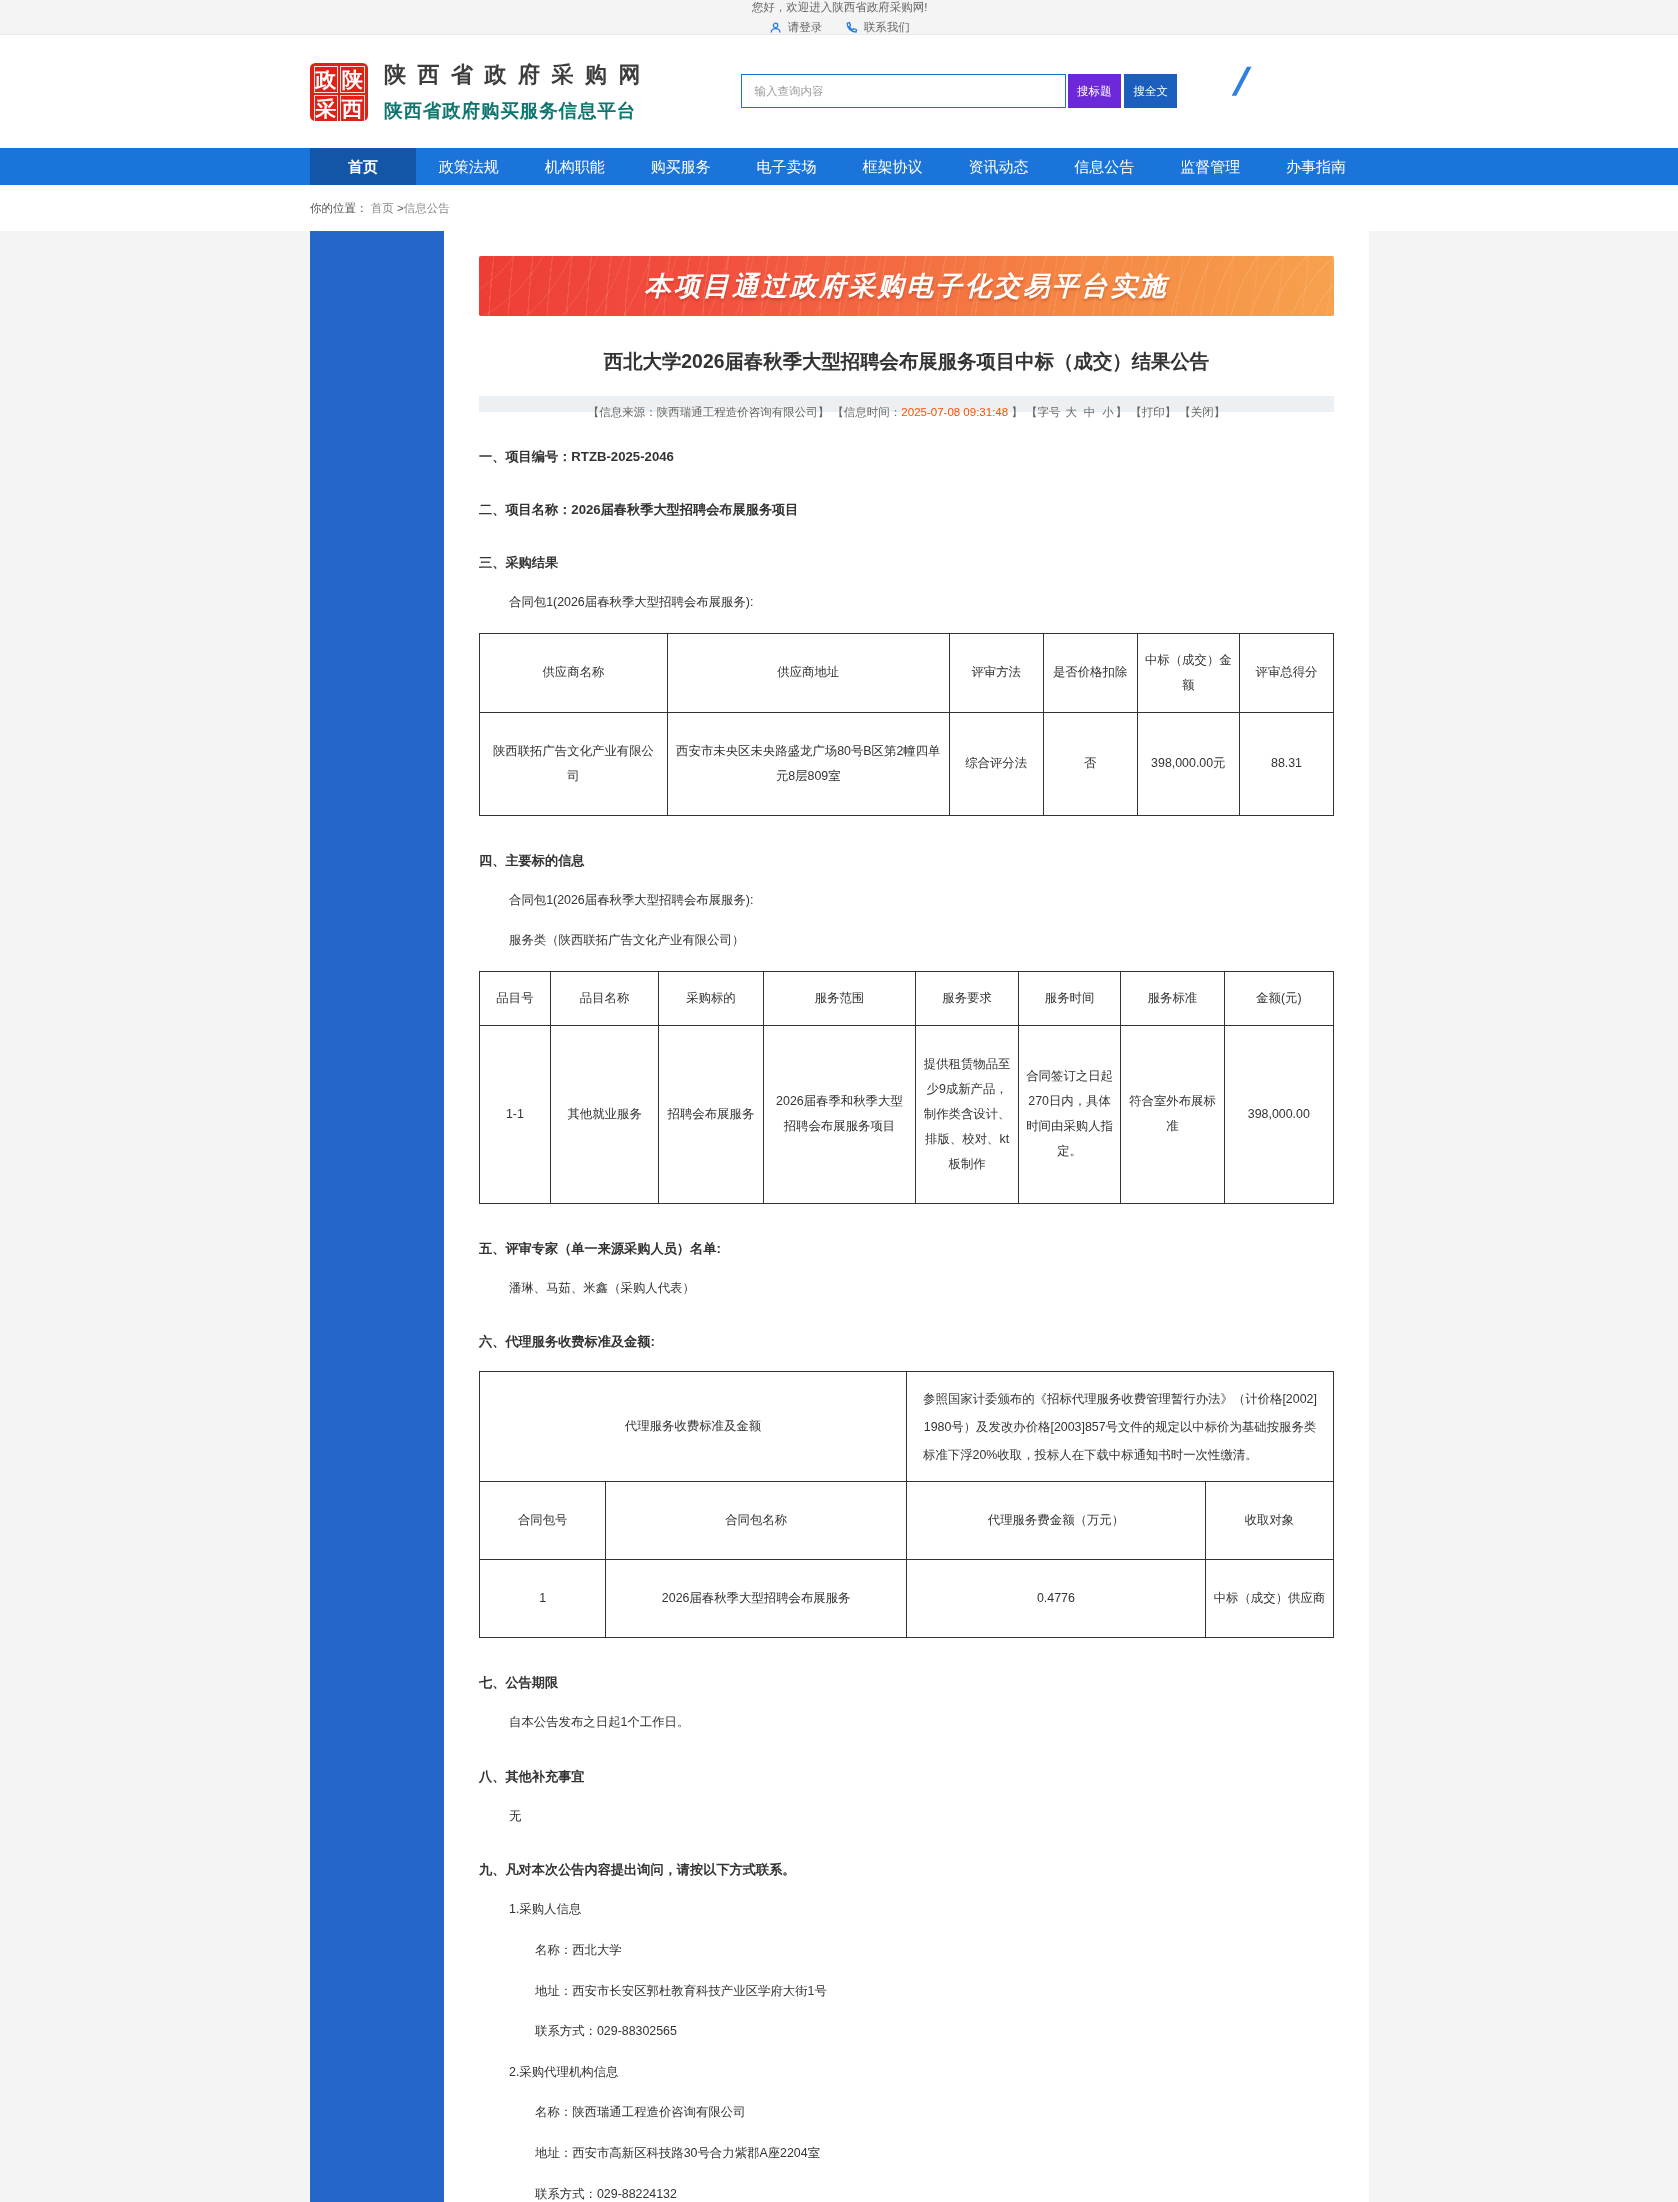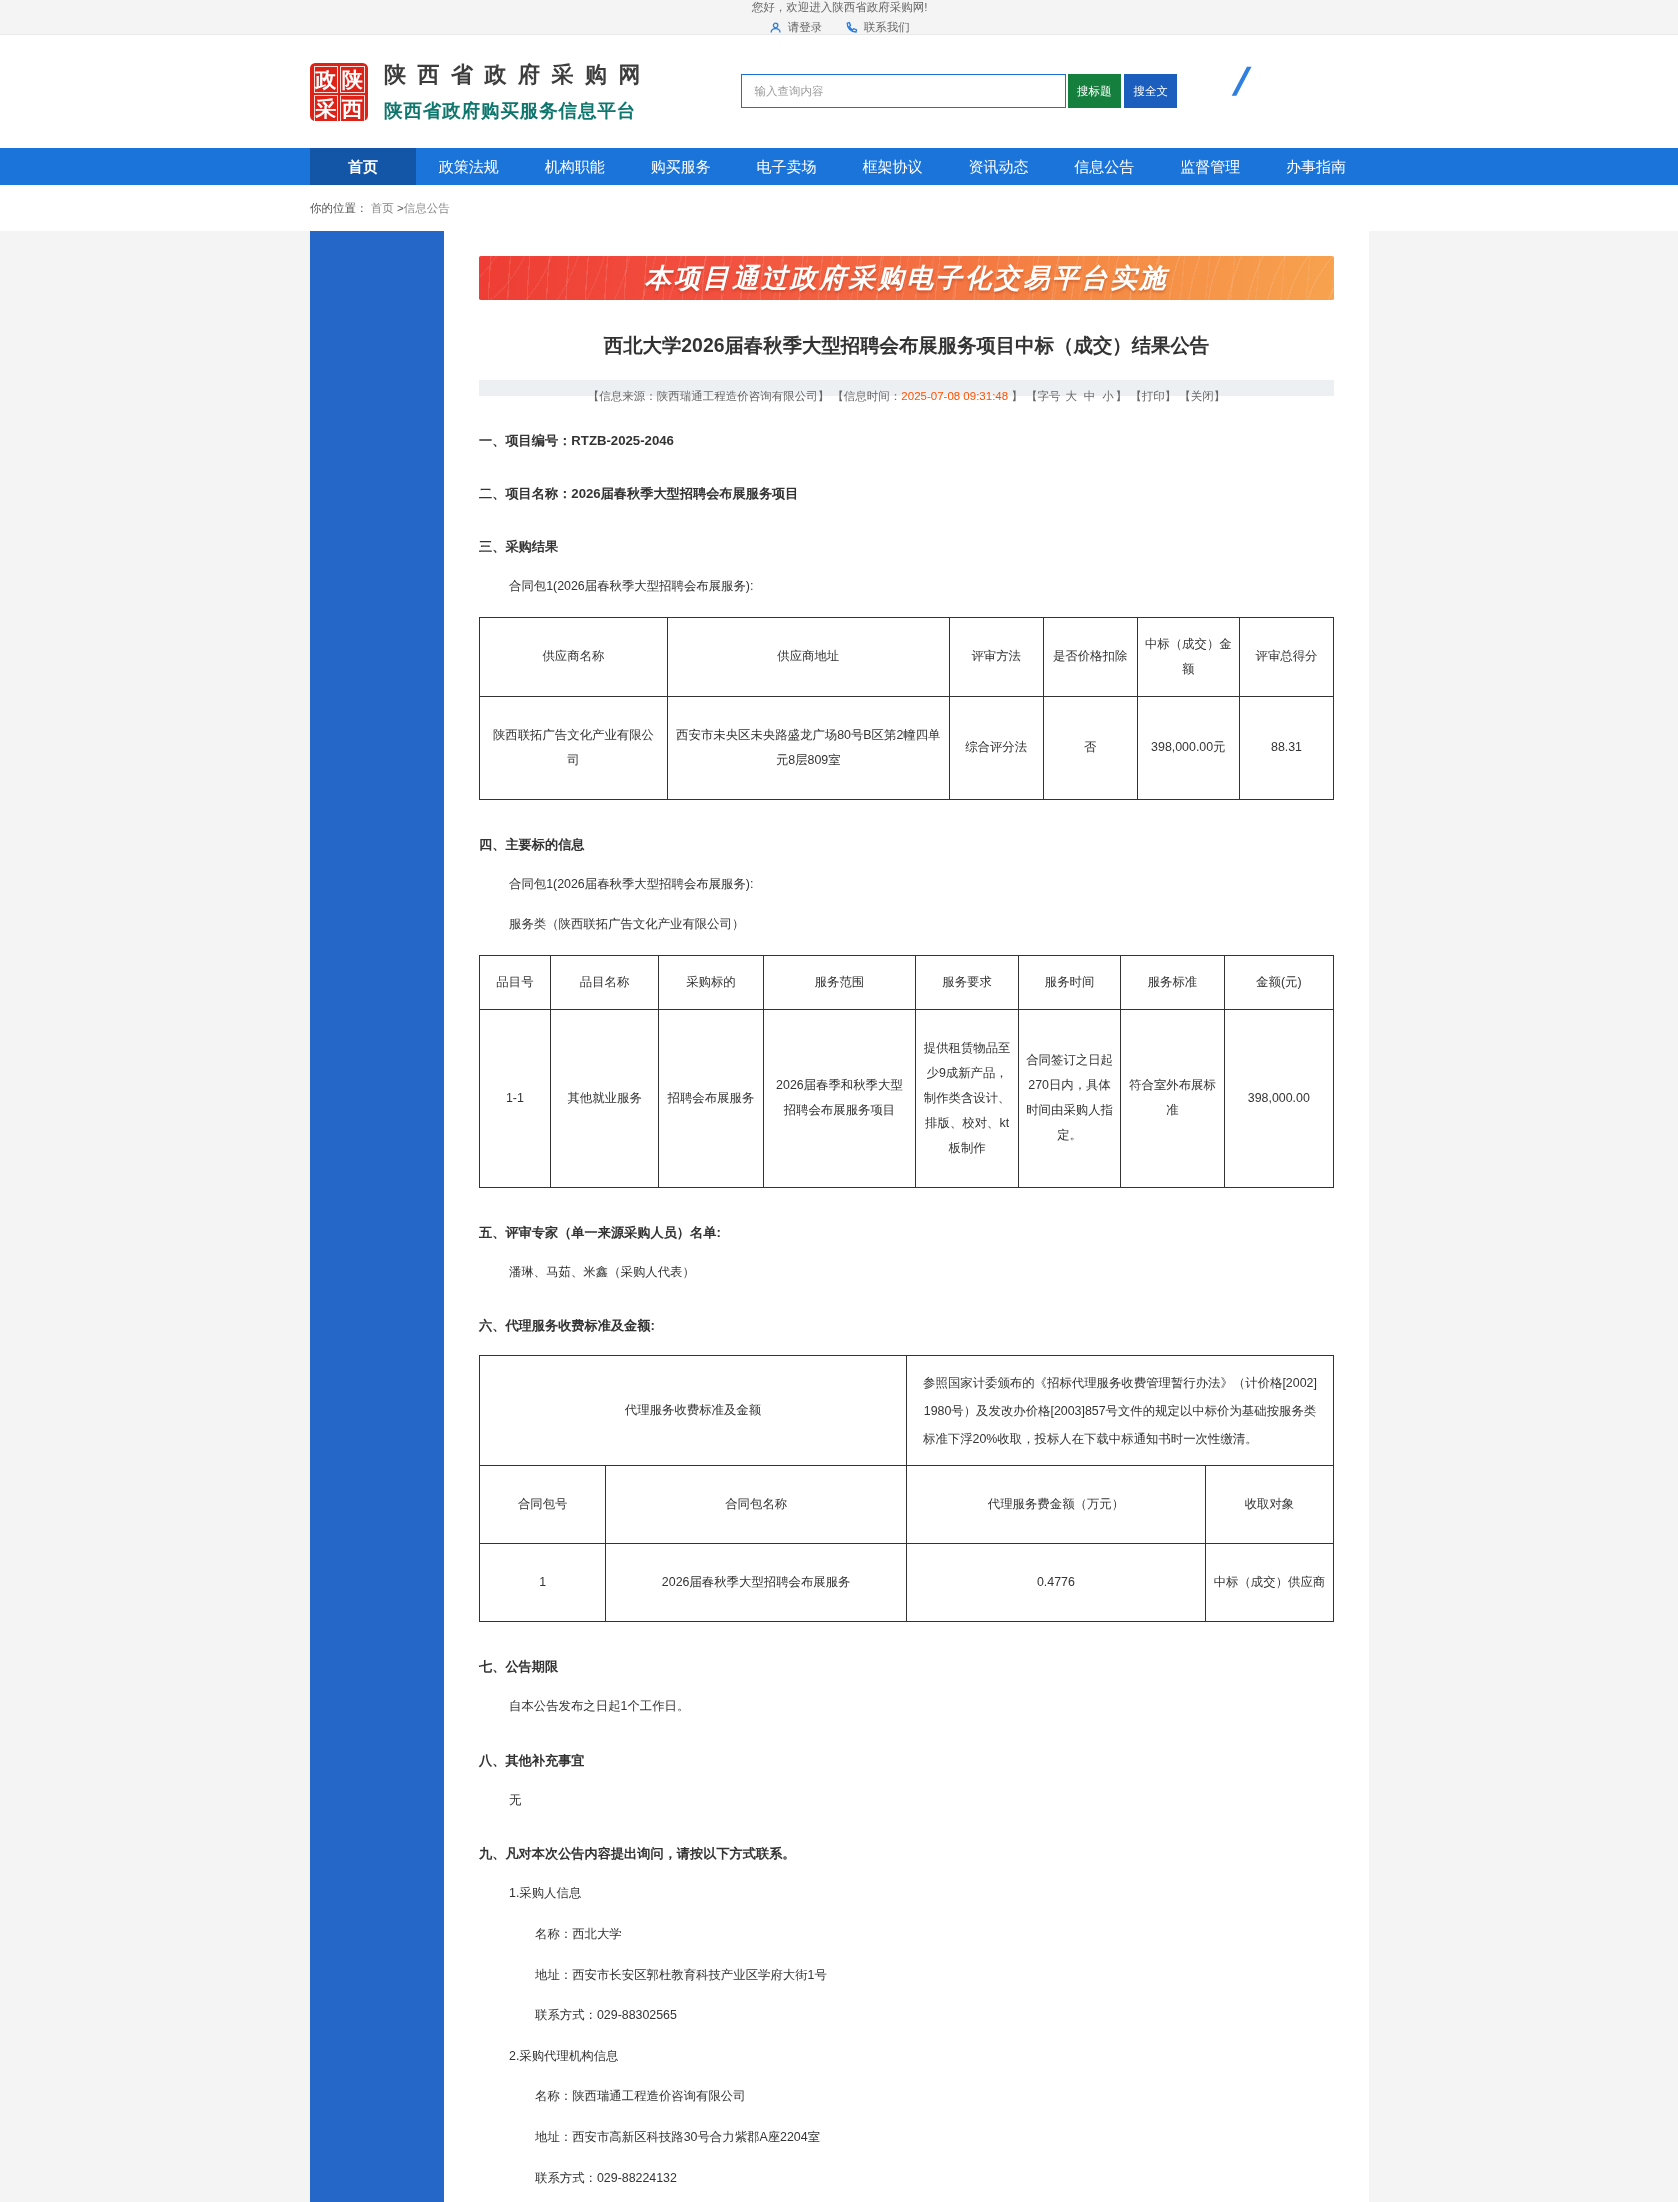--- a/index.html
+++ b/index.html
@@ -26,21 +26,21 @@
           grid-template-columns:1fr 1fr; grid-template-rows:1fr 1fr; padding:3.5px; gap:1.8px; }
   .logo span { color:#fff; font-weight:bold; font-size:21px; line-height:25px; text-align:center;
                border:0.9px solid rgba(255,255,255,.85); }
   .site-titles { margin-left:16px; }
   .site-title { font-size:22px; letter-spacing:11.5px; font-weight:bold; color:#3d3d3d; }
   .site-subtitle { font-size:18.5px; font-weight:bold; color:#0f766e; margin-top:8px; letter-spacing:0.9px; }
   .search-area { position:absolute; left:431px; top:39px; display:flex; }
   .search-input { width:325px; height:34px; border:1.8px solid #1b6fd6; padding:0 12.4px; font-size:11.5px; color:#333; outline:none; }
   .search-input::placeholder { color:#9a9a9a; }
   .btn-search { height:34px; width:53px; border:none; color:#fff; font-size:11.5px; cursor:pointer; }
-  .btn-title { background:#15803d; margin-left:1.8px; }
+  .btn-title { background:#6d28d9; margin-left:1.8px; }
   .btn-full { background:#1b5ebd; margin-left:3.5px; }
   .slash { position:absolute; left:925px; top:25px; color:#2f7fe0; font-size:39px; font-style:italic; font-weight:bold; transform:skewX(-8deg); }
 
   
   .nav { height:37px; background:#1b74d9; }
   .nav-inner { display:flex; height:37px; }
   .nav-item { width:106px; height:37px; line-height:37px; text-align:center; color:#fff; font-size:15px;
               text-decoration:none; display:block; }
   .nav-item.active { background:#1356a8; font-weight:bold; }
 
@@ -49,21 +49,21 @@
   .crumb { padding-top:16px; font-size:11.5px; color:#555; }
   .crumb a { color:#8a8a8a; text-decoration:none; }
   .crumb .cur { color:#8a8a8a; }
 
   
   .main-bg { background:#f4f4f5; padding-bottom:18.5px; }
   .card { display:flex; align-items:stretch; }
   .strip { width:134px; background:#2467c8; flex:none; }
   .content { width:925px; background:#fff; padding:25px 35px 51px 35px; flex:none; }
 
-  .banner { height:44px; border-radius:1.8px; position:relative; overflow:hidden;
+  .banner { height:60px; border-radius:1.8px; position:relative; overflow:hidden;
             background:linear-gradient(98deg,#ee3d34 0%,#f2503f 28%,#f58844 70%,#f7a24e 100%);
             display:flex; align-items:center; justify-content:center; }
   .banner::before { content:""; position:absolute; inset:0;
             background:
               repeating-radial-gradient(circle at 110% 180%, rgba(255,255,255,.22) 0 1.3px, transparent 1.3px 19.4px),
               repeating-radial-gradient(circle at -8% -120%, rgba(255,255,255,.15) 0 1.3px, transparent 1.3px 25px);
             opacity:.5; }
   .banner span { position:relative; color:#fff; font-size:26.5px; font-weight:bold; font-style:italic; letter-spacing:2.6px;
                  text-shadow:0 1.8px 2.6px rgba(140,30,0,.35); }
 

